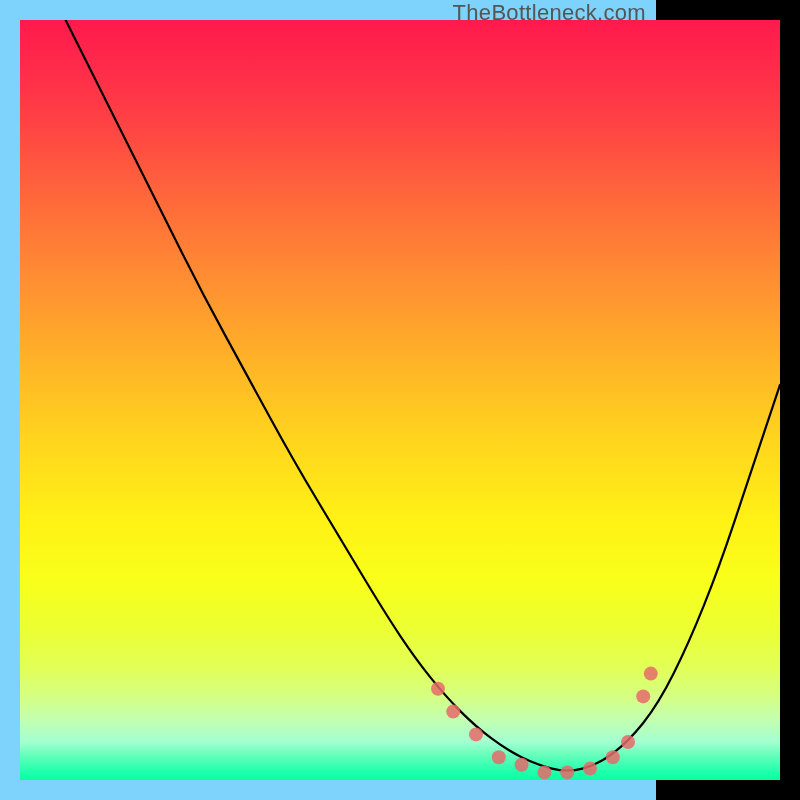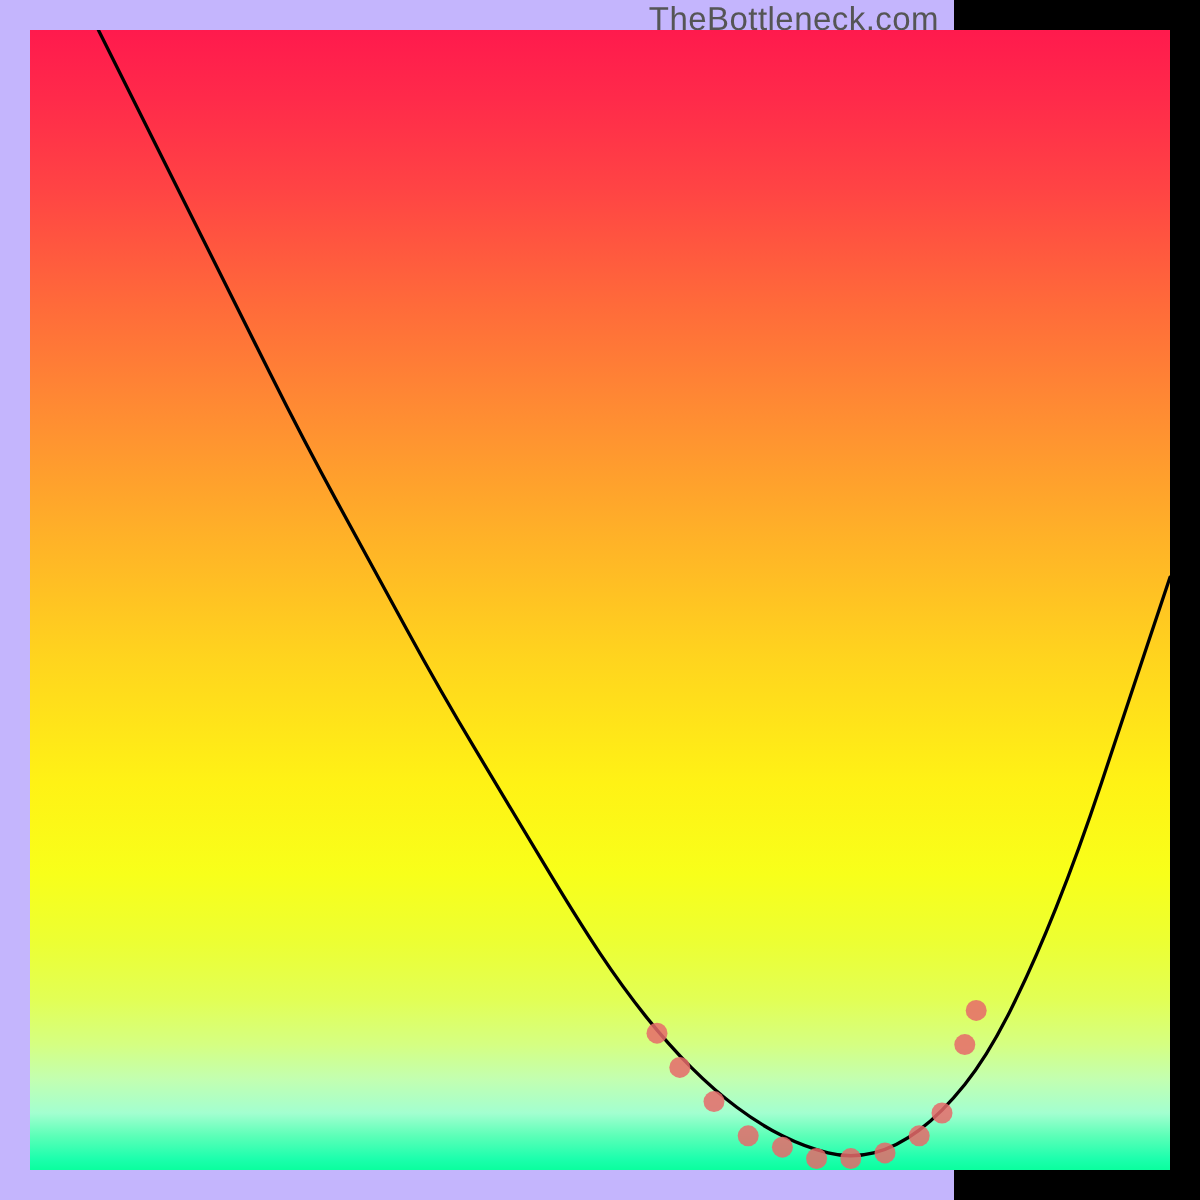--- a/index.html
+++ b/index.html
@@ -8,21 +8,22 @@
     width: 800px;
     height: 800px;
     background: #000;
     overflow: hidden;
     font-family: Arial, Helvetica, sans-serif;
   }
   .frame {
     position: relative;
     width: 636px;
     height: 800px;
-    background: #c4b5fd;
+    background: #7dd3fc;
+    padding-left: 20px;
   }
   .plot-area {
     position: absolute;
     left: 20px;
     top: 20px;
     width: 760px;
     height: 760px;
     background: linear-gradient(to bottom,
       #ff1a4d 0%,
       #ff2a4a 6%,

